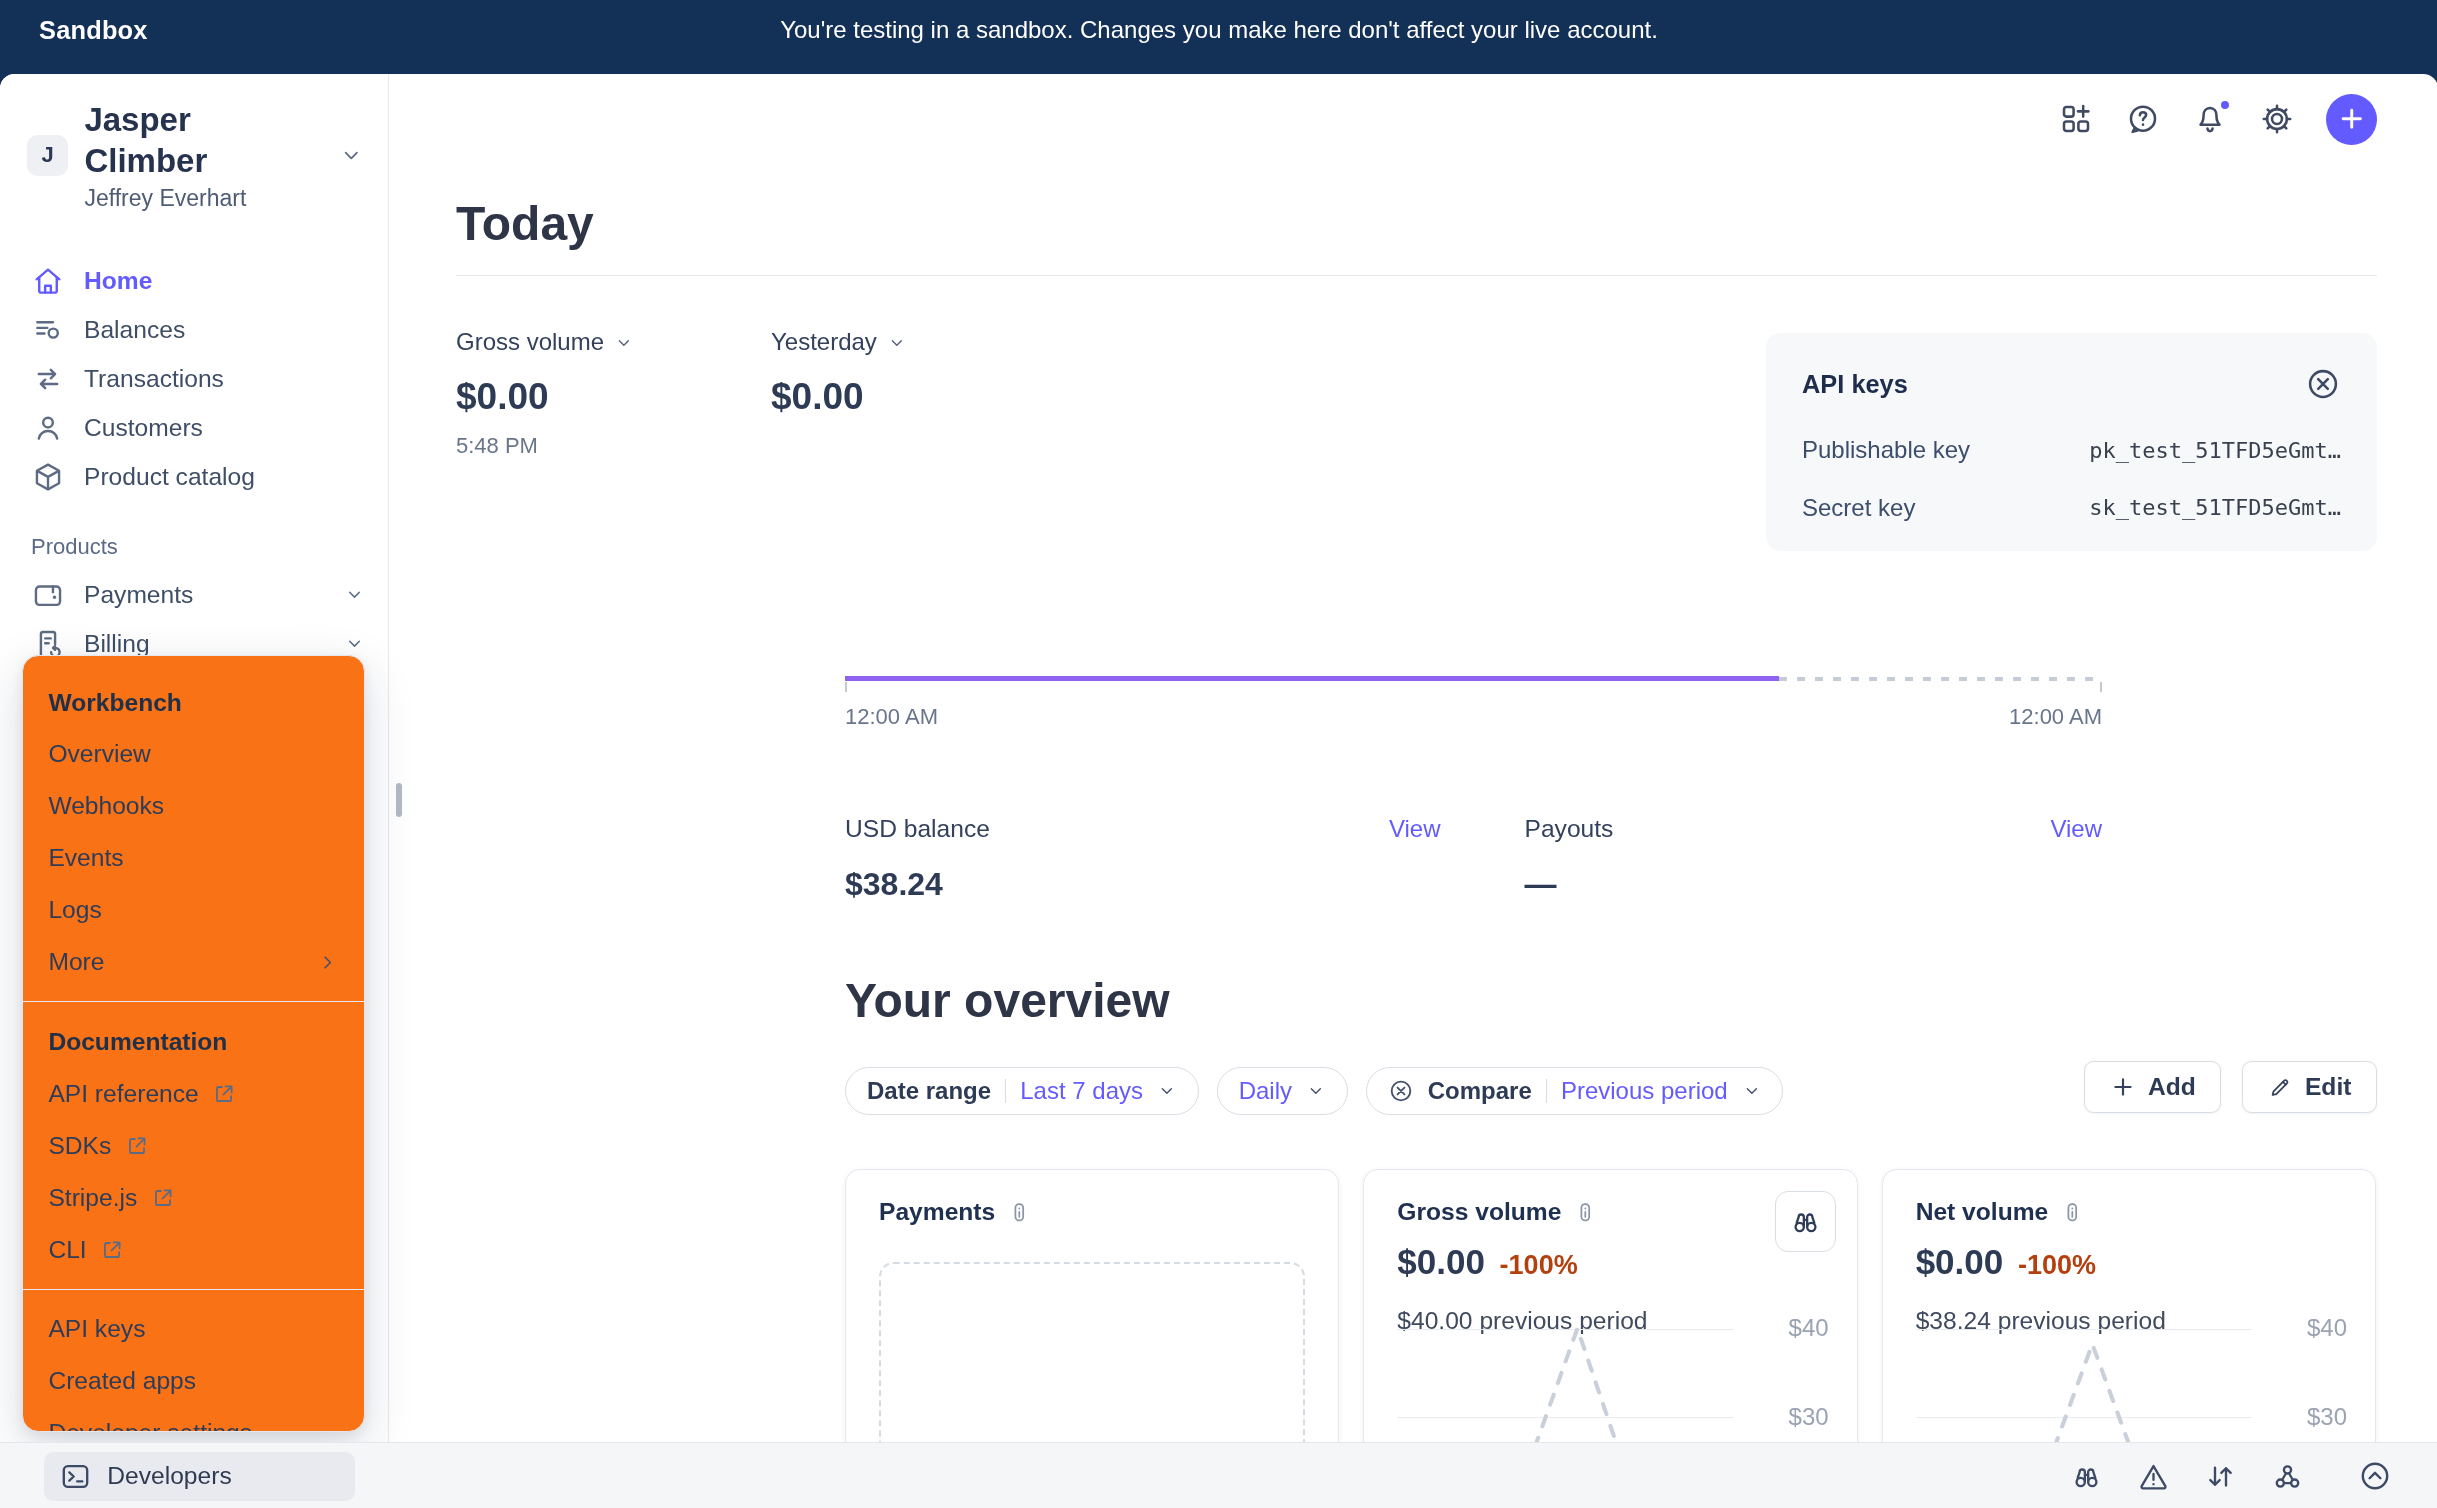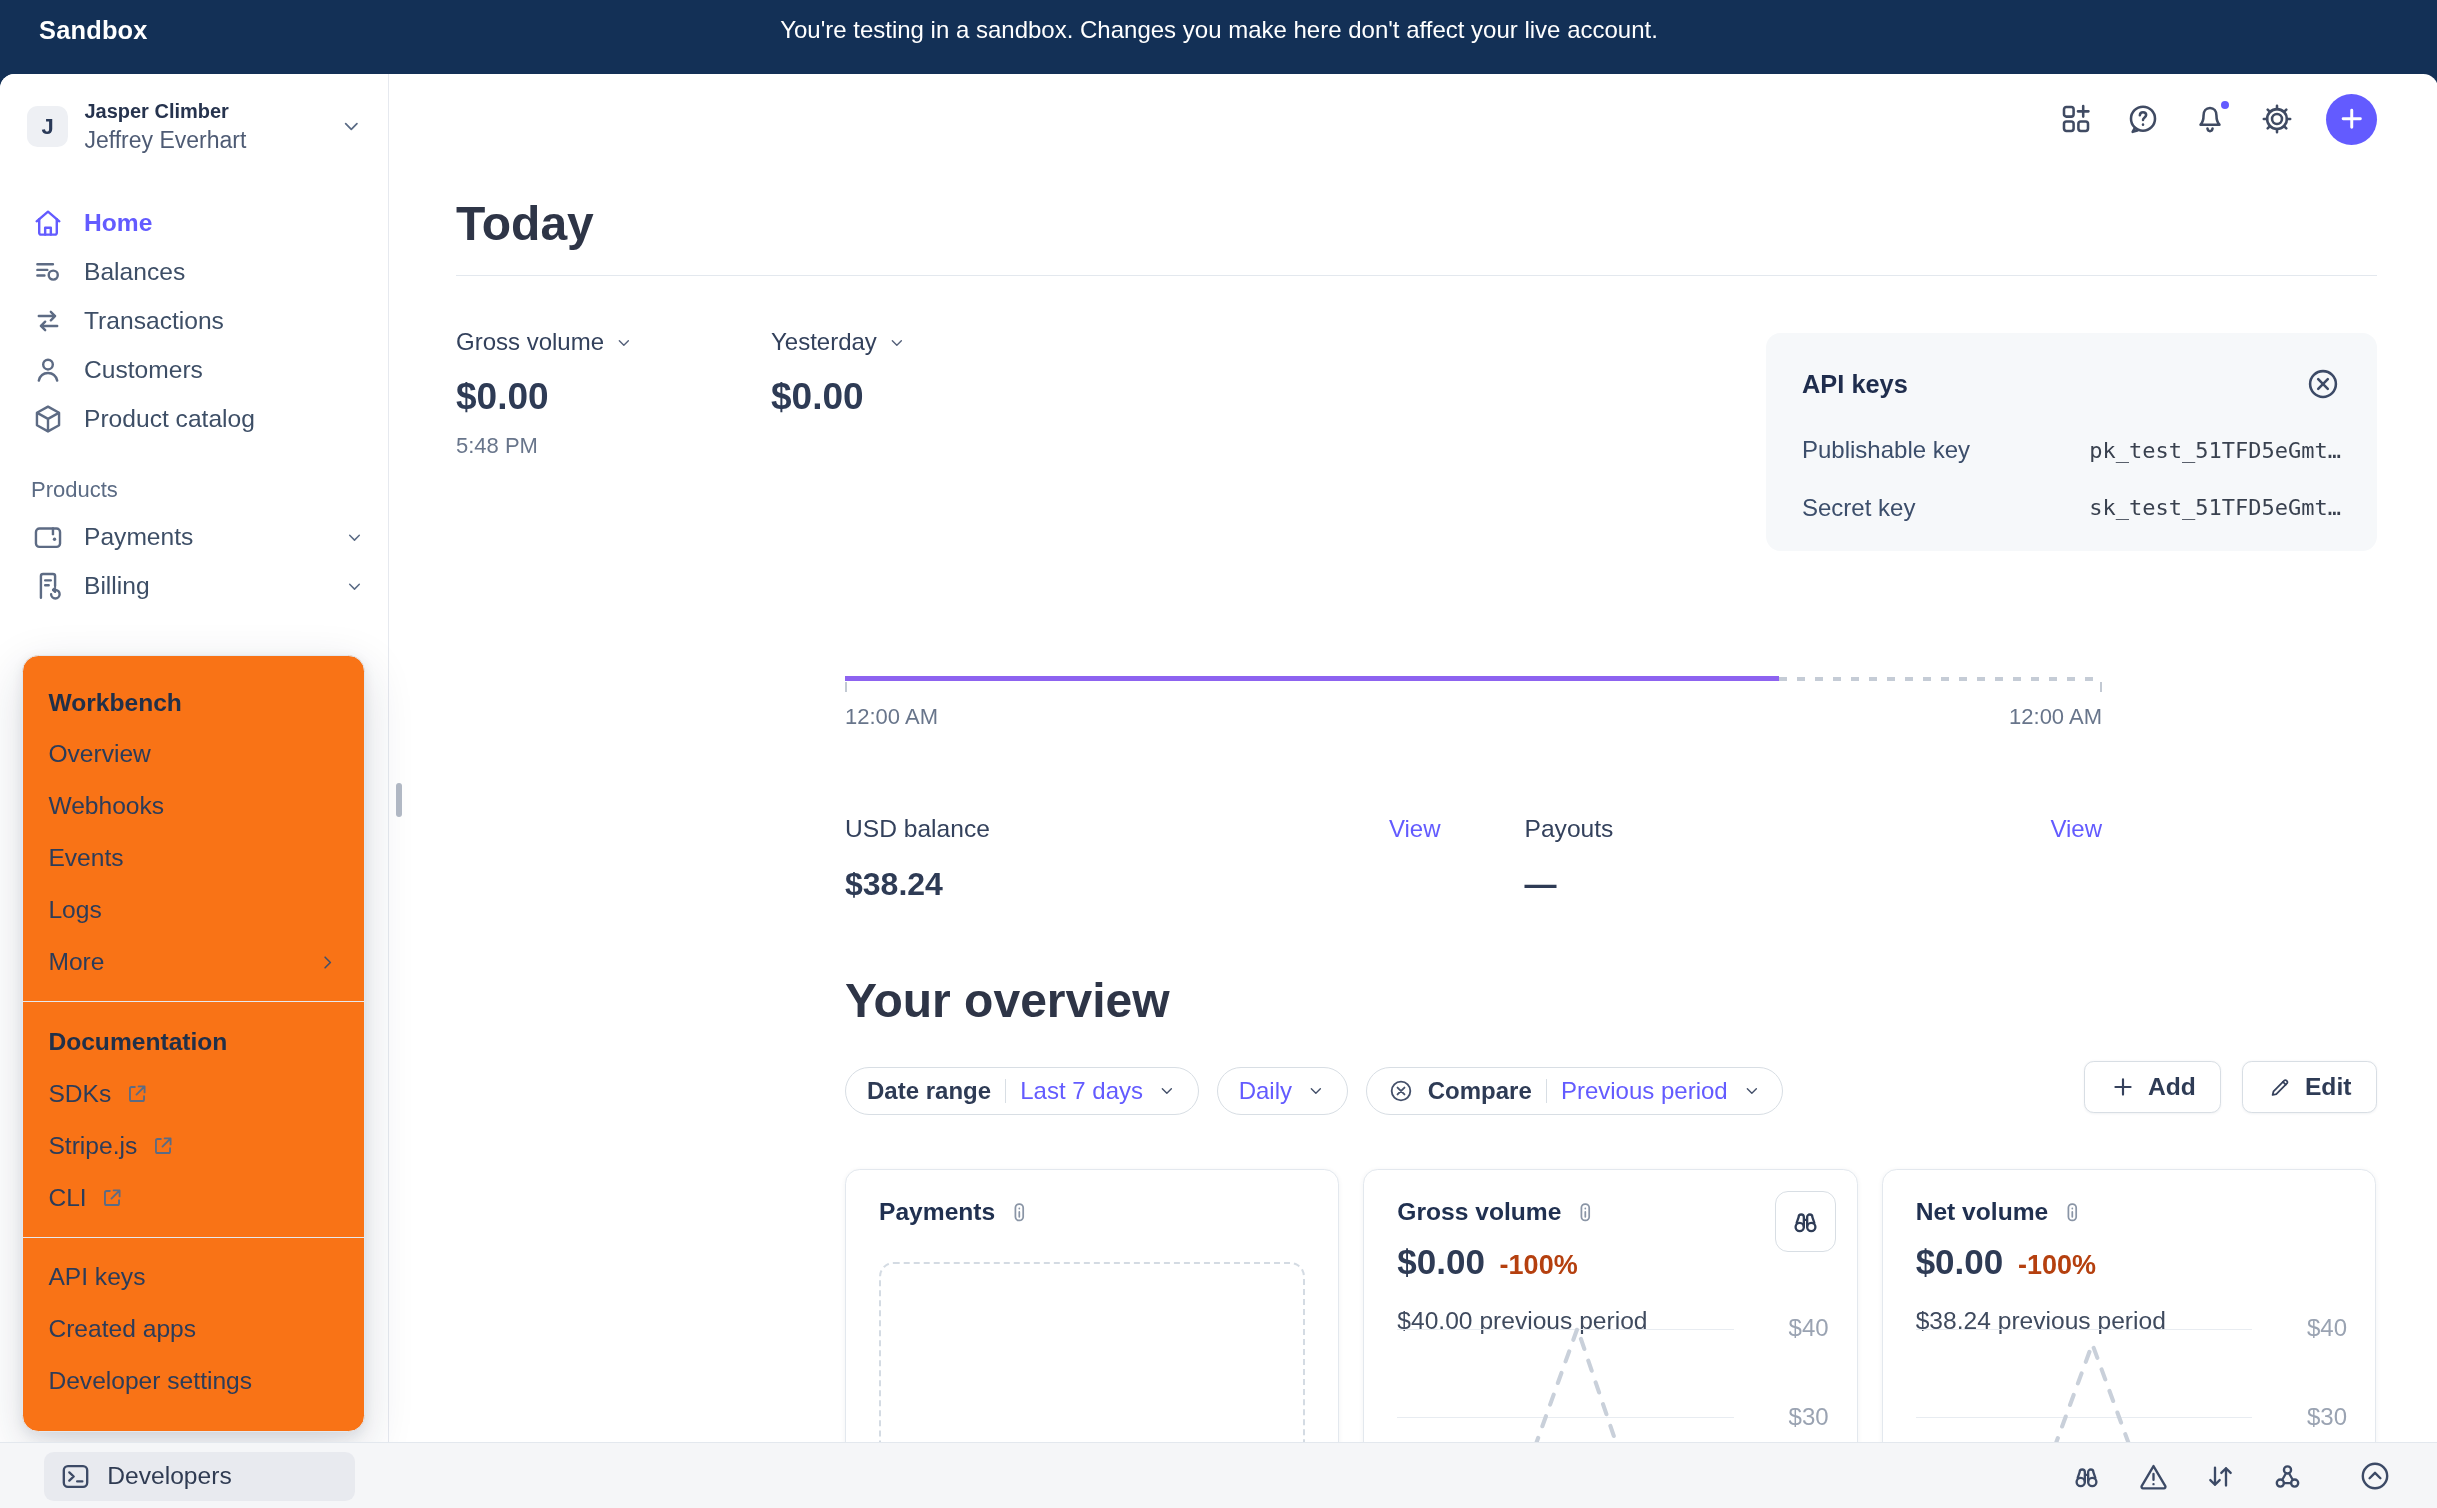--- a/index.html
+++ b/index.html
@@ -14,21 +14,21 @@
   .banner-msg { position:absolute; left:50%; transform:translateX(-50%); font-size:24px; font-weight:400; white-space:nowrap; }
 
   
   .app { position:absolute; top:74px; left:0; right:0; bottom:0; background:#fff; border-radius:14.7px 14.7px 0 0; overflow:hidden; }
 
   
   .sidebar { position:absolute; left:0; top:0; bottom:67px; width:389px; background:#fff; border-right:1.2px solid #e6e9ef; }
   .account { display:flex; align-items:center; gap:16.4px; padding:24.6px 24.6px 0 27px; }
   .avatar { width:41px; height:41px; border-radius:10.6px; background:#eef0f4; color:#2a3a58; font-size:22px; font-weight:700; display:flex; align-items:center; justify-content:center; flex:none; }
   .acc-text { line-height:1.25; }
-  .acc-name { font-size:20px; font-weight:700; color:#26334e; }
+  .acc-name { font-size:33px; font-weight:700; color:#26334e; }
   .acc-sub { font-size:23px; color:#4e5b74; margin-top:2.5px; }
   .acc-chevron { margin-left:auto; color:#5a6b85; }
   .nav { margin-top:44px; }
   .nav-item { display:flex; align-items:center; gap:19px; height:49px; padding:0 23px 0 31px; font-size:24.6px; font-weight:500; color:#3d4e66; cursor:pointer; }
   .nav-item .nicon { color:#5d6b84; flex:none; }
   .nav-item.active { color:#635bff; font-weight:600; }
   .nav-item.active .nicon { color:#635bff; }
   .nav-item .chev { margin-left:auto; color:#5a6b85; }
   .section-label { padding:33px 31px 9.8px; font-size:22px; color:#5b6b84; }
 
@@ -252,20 +252,29 @@
       <span>More</span>
       <span class="chev-r">
         <svg class="ic" width="23" height="23" viewBox="0 0 24 24">
             <path d="M9.5 6.5 15 12l-5.5 5.5"></path>
           </svg>
       </span>
     </div>
     <div class="popup-divider"></div>
     <div class="popup-title">Documentation</div>
     <div class="popup-item">
+      <span>API reference</span>
+      <span class="ext">
+          <svg class="ic" width="26" height="26" viewBox="0 0 24 24">
+            <path d="M10 5.5H7A1.5 1.5 0 0 0 5.5 7v10A1.5 1.5 0 0 0 7 18.5h10a1.5 1.5 0 0 0 1.5-1.5v-3"></path>
+            <path d="M13.5 5H19v5.5M18.6 5.4 11.5 12.5"></path>
+          </svg>
+        </span>
+    </div>
+    <div class="popup-item">
       <span>SDKs</span>
       <span class="ext">
           <svg class="ic" width="26" height="26" viewBox="0 0 24 24">
             <path d="M10 5.5H7A1.5 1.5 0 0 0 5.5 7v10A1.5 1.5 0 0 0 7 18.5h10a1.5 1.5 0 0 0 1.5-1.5v-3"></path>
             <path d="M13.5 5H19v5.5M18.6 5.4 11.5 12.5"></path>
           </svg>
         </span>
     </div>
     <div class="popup-item">
       <span>Stripe.js</span>

